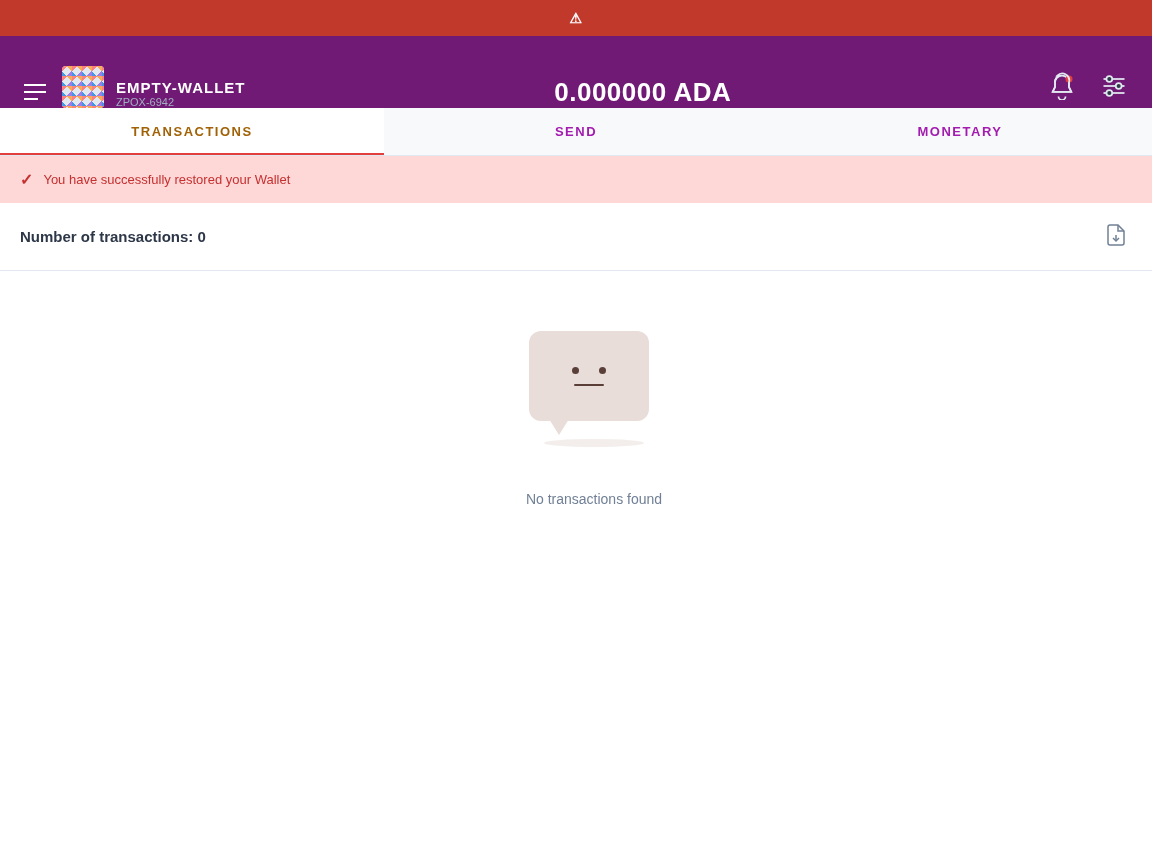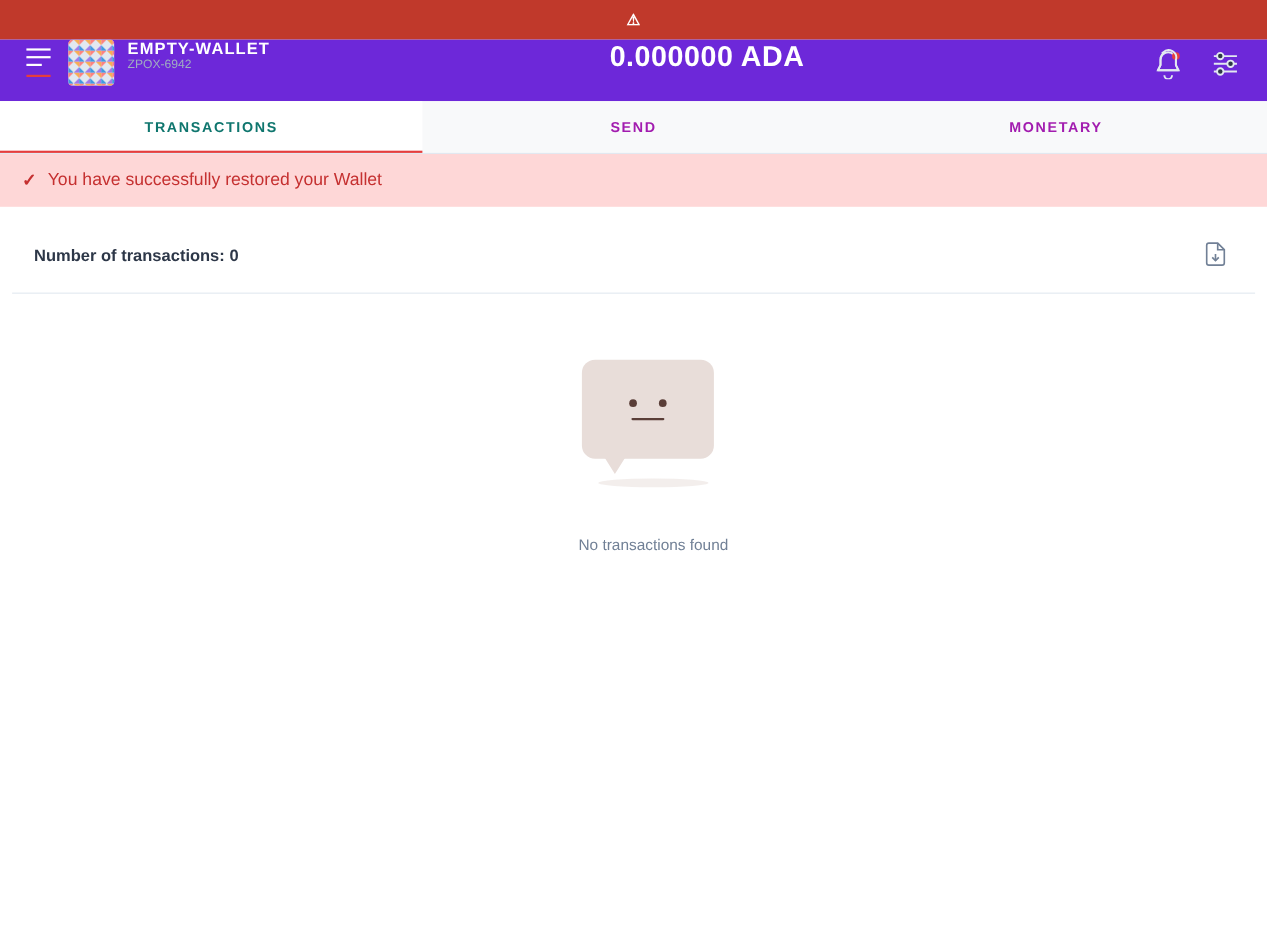--- a/index.html
+++ b/index.html
@@ -23,25 +23,25 @@
       color: #fff;
       text-decoration: underline;
     }
     .warning-icon {
       font-size: 14px;
       flex-shrink: 0;
     }
 
     
     .header {
-      background: #6d28d9;
-      display: flex;
-      align-items: flex-start;
+      background: #701a75;
+      display: flex;
+      align-items: flex-end;
       padding: 0 16px;
-      height: 56px;
+      height: 72px;
     }
     .hamburger-btn {
       color: #fff;
       background: none;
       border: none;
       cursor: pointer;
       padding: 8px;
       margin-right: 8px;
       display: flex;
       flex-direction: column;
@@ -156,21 +156,21 @@
       font-size: 13px;
       font-weight: 600;
       letter-spacing: 1.5px;
       color: #a21caf;
       cursor: pointer;
       border: none;
       background: none;
       position: relative;
     }
     .nav-tab.active {
-      color: #0f766e;
+      color: #a16207;
       background: #fff;
     }
     .nav-tab.active::after {
       content: '';
       position: absolute;
       bottom: 0;
       left: 0;
       right: 0;
       height: 2px;
       background: #e53e3e;
@@ -184,26 +184,26 @@
       align-items: center;
       gap: 10px;
     }
     .success-check {
       color: #c53030;
       font-size: 16px;
       font-weight: bold;
     }
     .success-text {
       color: #c53030;
-      font-size: 16px;
+      font-size: 13px;
     }
 
     
     .main-content {
-      padding: 11px;
+      padding: 0;
       position: relative;
     }
 
     .transactions-header {
       padding: 16px 20px;
       border-bottom: 1px solid #e2e8f0;
       display: flex;
       align-items: center;
       justify-content: space-between;
     }

